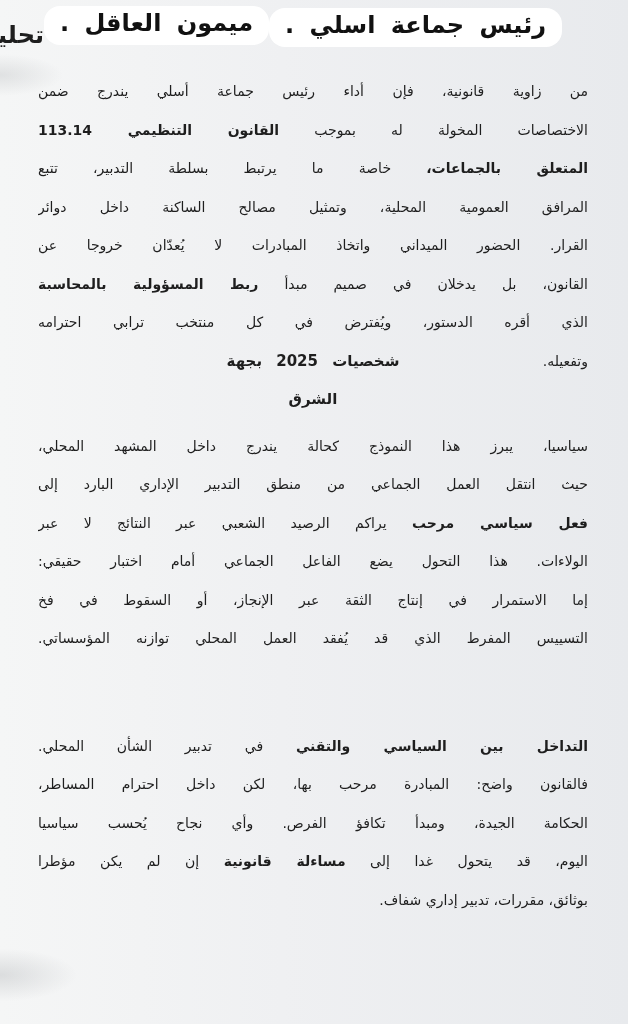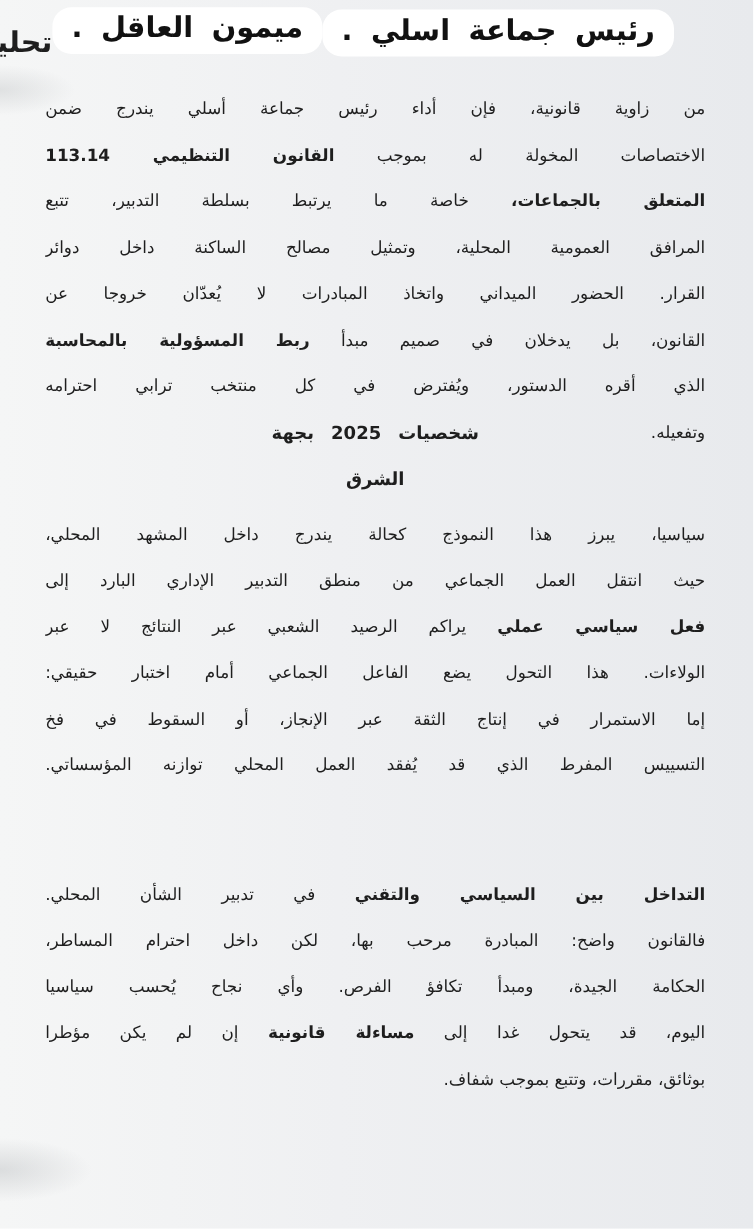--- a/index.html
+++ b/index.html
@@ -110,28 +110,28 @@
     </section>
 
     <div class="section-heading">
       <div class="heading-line">شخصيات 2025 بجهة</div>
       <div class="heading-line">الشرق</div>
     </div>
 
     <section class="para p2">
       <div class="line jl"><span>سياسيا، يبرز هذا النموذج كحالة يندرج داخل المشهد المحلي،</span></div>
       <div class="line jl"><span>حيث انتقل العمل الجماعي من منطق التدبير الإداري البارد إلى</span></div>
-      <div class="line jl"><span class="b">فعل سياسي عملي</span><span> يراكم الرصيد الشعبي عبر النتائج لا عبر</span></div>
+      <div class="line jl"><span class="b">فعل سياسي مرحب</span><span> يراكم الرصيد الشعبي عبر النتائج لا عبر</span></div>
       <div class="line jl"><span>الولاءات. هذا التحول يضع الفاعل الجماعي أمام اختبار حقيقي:</span></div>
       <div class="line jl"><span>إما الاستمرار في إنتاج الثقة عبر الإنجاز، أو السقوط في فخ</span></div>
       <div class="line jl"><span>التسييس المفرط الذي قد يُفقد العمل المحلي توازنه المؤسساتي.</span></div>
     </section>
 
     <section class="para p3">
       <div class="line jl"><span class="b">التداخل بين السياسي والتقني</span><span> في تدبير الشأن المحلي.</span></div>
       <div class="line jl"><span>فالقانون واضح: المبادرة مرحب بها، لكن داخل احترام المساطر،</span></div>
       <div class="line jl"><span>الحكامة الجيدة، ومبدأ تكافؤ الفرص. وأي نجاح يُحسب سياسيا</span></div>
       <div class="line jl"><span>اليوم، قد يتحول غدا إلى </span><span class="b">مساءلة قانونية</span><span> إن لم يكن مؤطرا</span></div>
-      <div class="line"><span>بوثائق، مقررات، وتتبع بموجب شفاف.</span></div>
+      <div class="line"><span>بوثائق، مقررات، تدبير إداري شفاف.</span></div>
     </section>
 
   </main>
 </div>
 
 </body></html>

